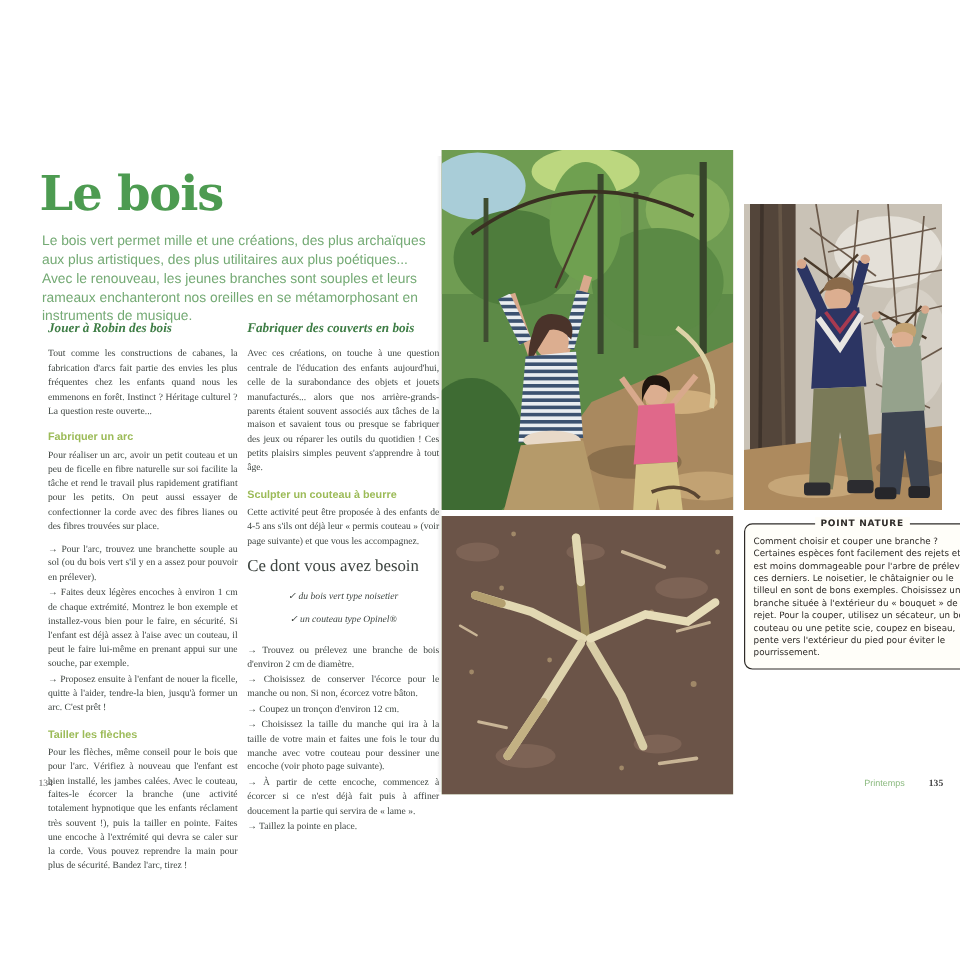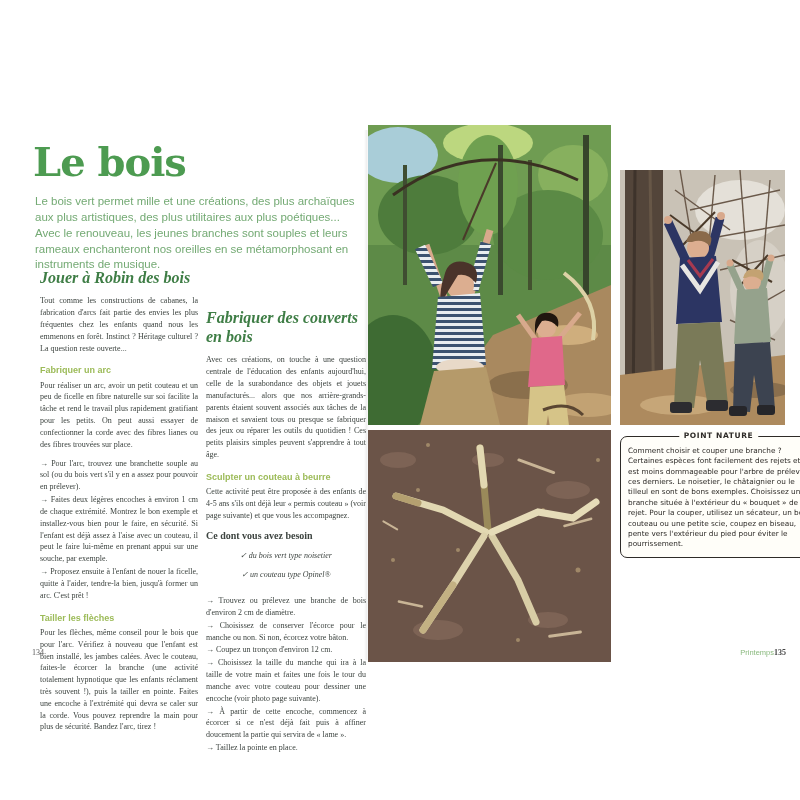--- a/index.html
+++ b/index.html
@@ -17,39 +17,39 @@
     font-family:"DejaVu Serif", serif;font-weight:bold;
     font-size:40px;color:#4d9b51;letter-spacing:-1px;
   }
   .intro{
     position:absolute;left:35px;top:194px;width:332px;
     font-family:"Liberation Sans", sans-serif;
     font-size:11.5px;line-height:1.38;color:#74aa74;
   }
   .col{position:absolute;top:268px;font-size:8px;line-height:1.48;text-align:justify;}
   .col1{left:40px;width:158px;}
-  .col2{left:206px;width:160px;margin-top:40px;}
+  .col2{left:206px;width:160px;}
   .col h3{
-    margin:0 0 8px 0;font-size:16px;font-style:italic;font-weight:bold;
+    margin:0 0 8px 0;font-size:11px;font-style:italic;font-weight:bold;
     color:#3e7d45;font-family:"Liberation Serif", serif;text-align:left;line-height:1.2;
   }
   .col h4{
     margin:10px 0 2px 0;font-size:9px;font-weight:bold;
     color:#9cbb58;font-family:"Liberation Sans", sans-serif;text-align:left;
   }
   .col p{margin:0 0 7px 0;}
   .col .bullet{margin:0 0 1px 0;}
-  .needs-title{font-weight:bold;margin:8px 0 1px 0;font-size:10px;text-align:left;}
+  .needs-title{font-weight:normal;margin:8px 0 1px 0;font-size:14px;text-align:left;}
   .needs-item{font-style:italic;margin:0;text-align:center;}
   .needs-gap{height:7px;}
 
   .folio{position:absolute;top:648px;font-size:8px;color:#555;}
   .folio-left{left:32px;}
   .folio-right{right:14px;text-align:right;}
-  .folio-right .section{color:#8ab97e;margin-right:0;font-family:"Liberation Sans", sans-serif;font-size:7.5px;}
+  .folio-right .section{color:#8ab97e;margin-right:20px;font-family:"Liberation Sans", sans-serif;font-size:7.5px;}
   .folio-right .num{font-weight:bold;color:#444;}
 
   
   .photo{position:absolute;overflow:hidden;background:#9aa37c;}
   .photo svg{display:block;}
   .photo1{left:368px;top:125px;width:243px;height:300px;}
   .photo2{left:620px;top:170px;width:165px;height:255px;}
   .photo3{left:368px;top:430px;width:243px;height:232px;}
 
   

